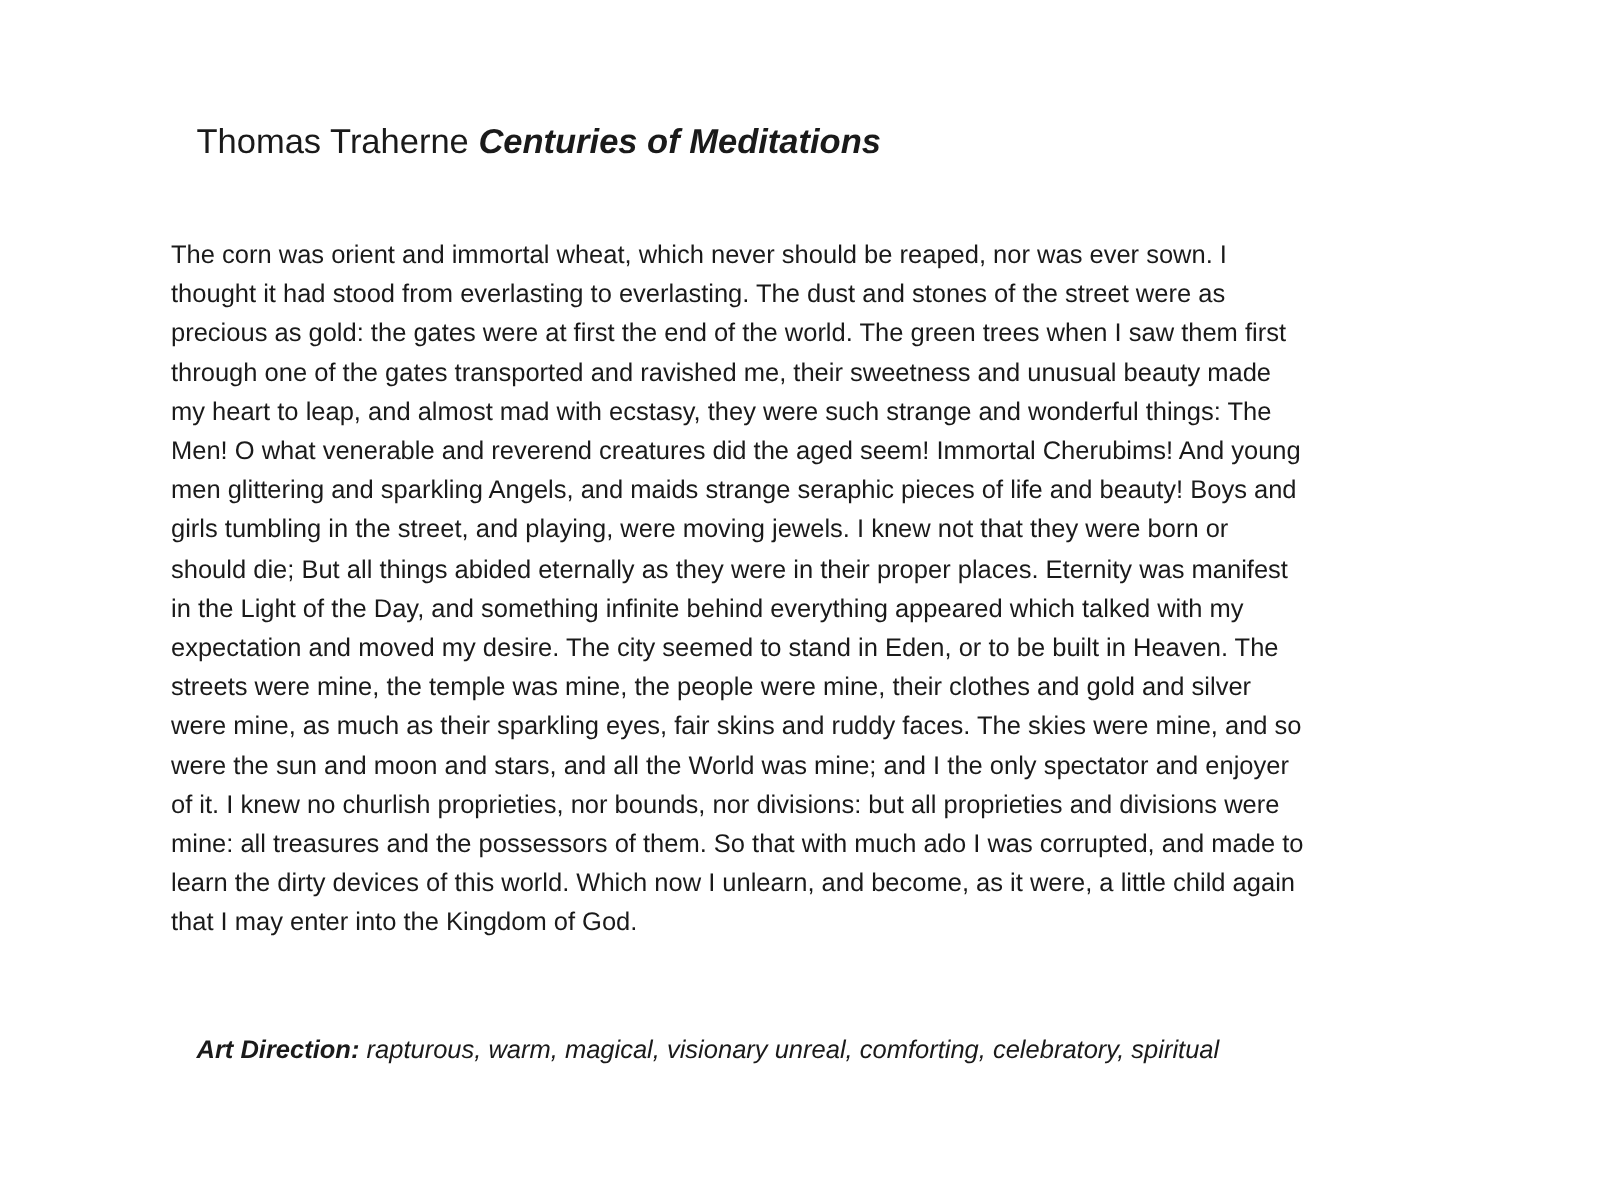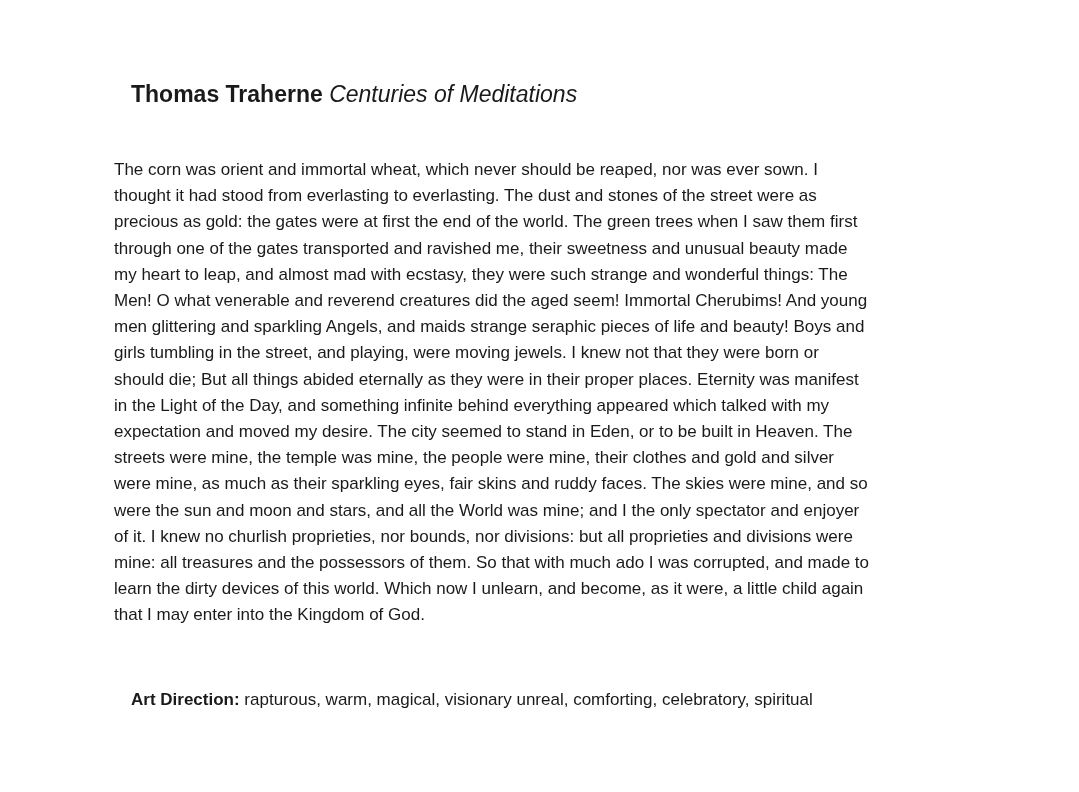--- a/index.html
+++ b/index.html
@@ -18,43 +18,44 @@
   }
   .doc-title {
     position: absolute;
     left: 131px;
     top: 64px;
     font-size: 23px;
     line-height: 30px;
     white-space: nowrap;
   }
   .doc-title .author {
-    font-weight: 700;
+    font-weight: 400;
     font-style: normal;
   }
   .doc-title .work {
-    font-weight: 400;
+    font-weight: 700;
     font-style: italic;
   }
   .body-text {
     position: absolute;
     left: 114px;
     top: 157px;
     width: 940px;
     font-size: 17px;
     line-height: 26.2px;
     white-space: pre-wrap;
   }
   .art-direction {
     position: absolute;
     left: 131px;
     top: 687px;
     width: 940px;
     font-size: 17px;
     line-height: 26px;
+    font-style: italic;
   }
   .art-direction .label {
     font-weight: 700;
   }
 </style>
 </head>
 <body>
 
 <div class="page">
 

